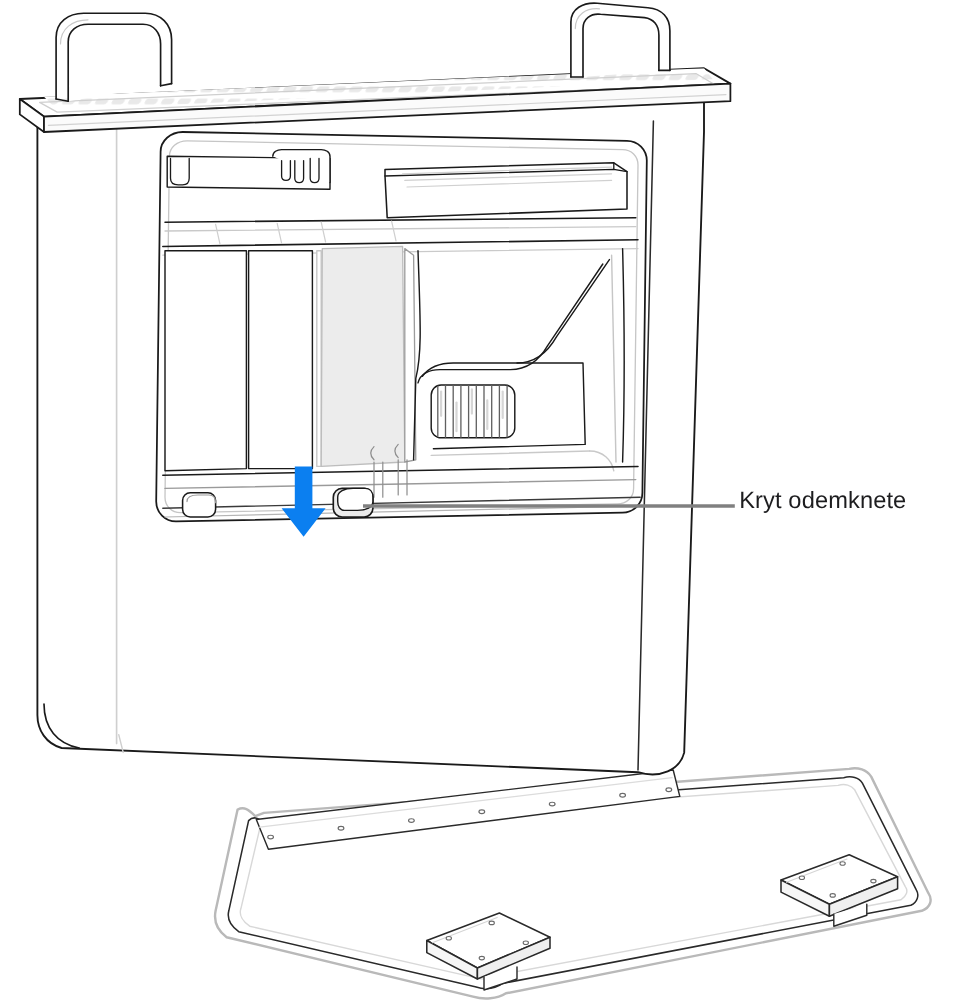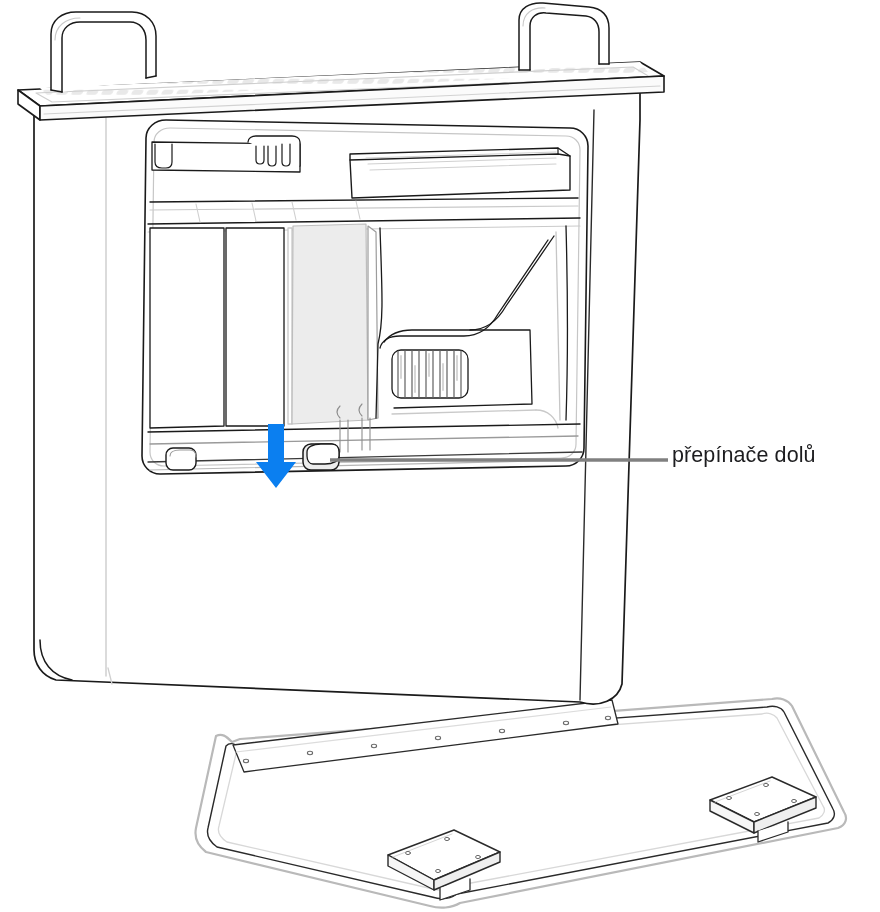--- a/index.html
+++ b/index.html
@@ -294,16 +294,16 @@
     <g>
       <path d="M 268,424 L 284,424 L 284,462 L 296,462 L 276,488 L 256,462 L 268,462 Z" fill="#0b7ff0" stroke="none"></path>
     </g>
 
     <g>
       <path d="M 330,460 L 668,460" stroke="#808080" stroke-width="3.4" stroke-linecap="butt" fill="none"></path>
     </g>
   </svg>
 
   <div class="callout-text">
-    <div class="callout-line-el">přepínače dolů</div>
+    <div class="callout-line-el">Kryt odemknete</div>
   </div>
 
 </div>
 
 </body></html>

